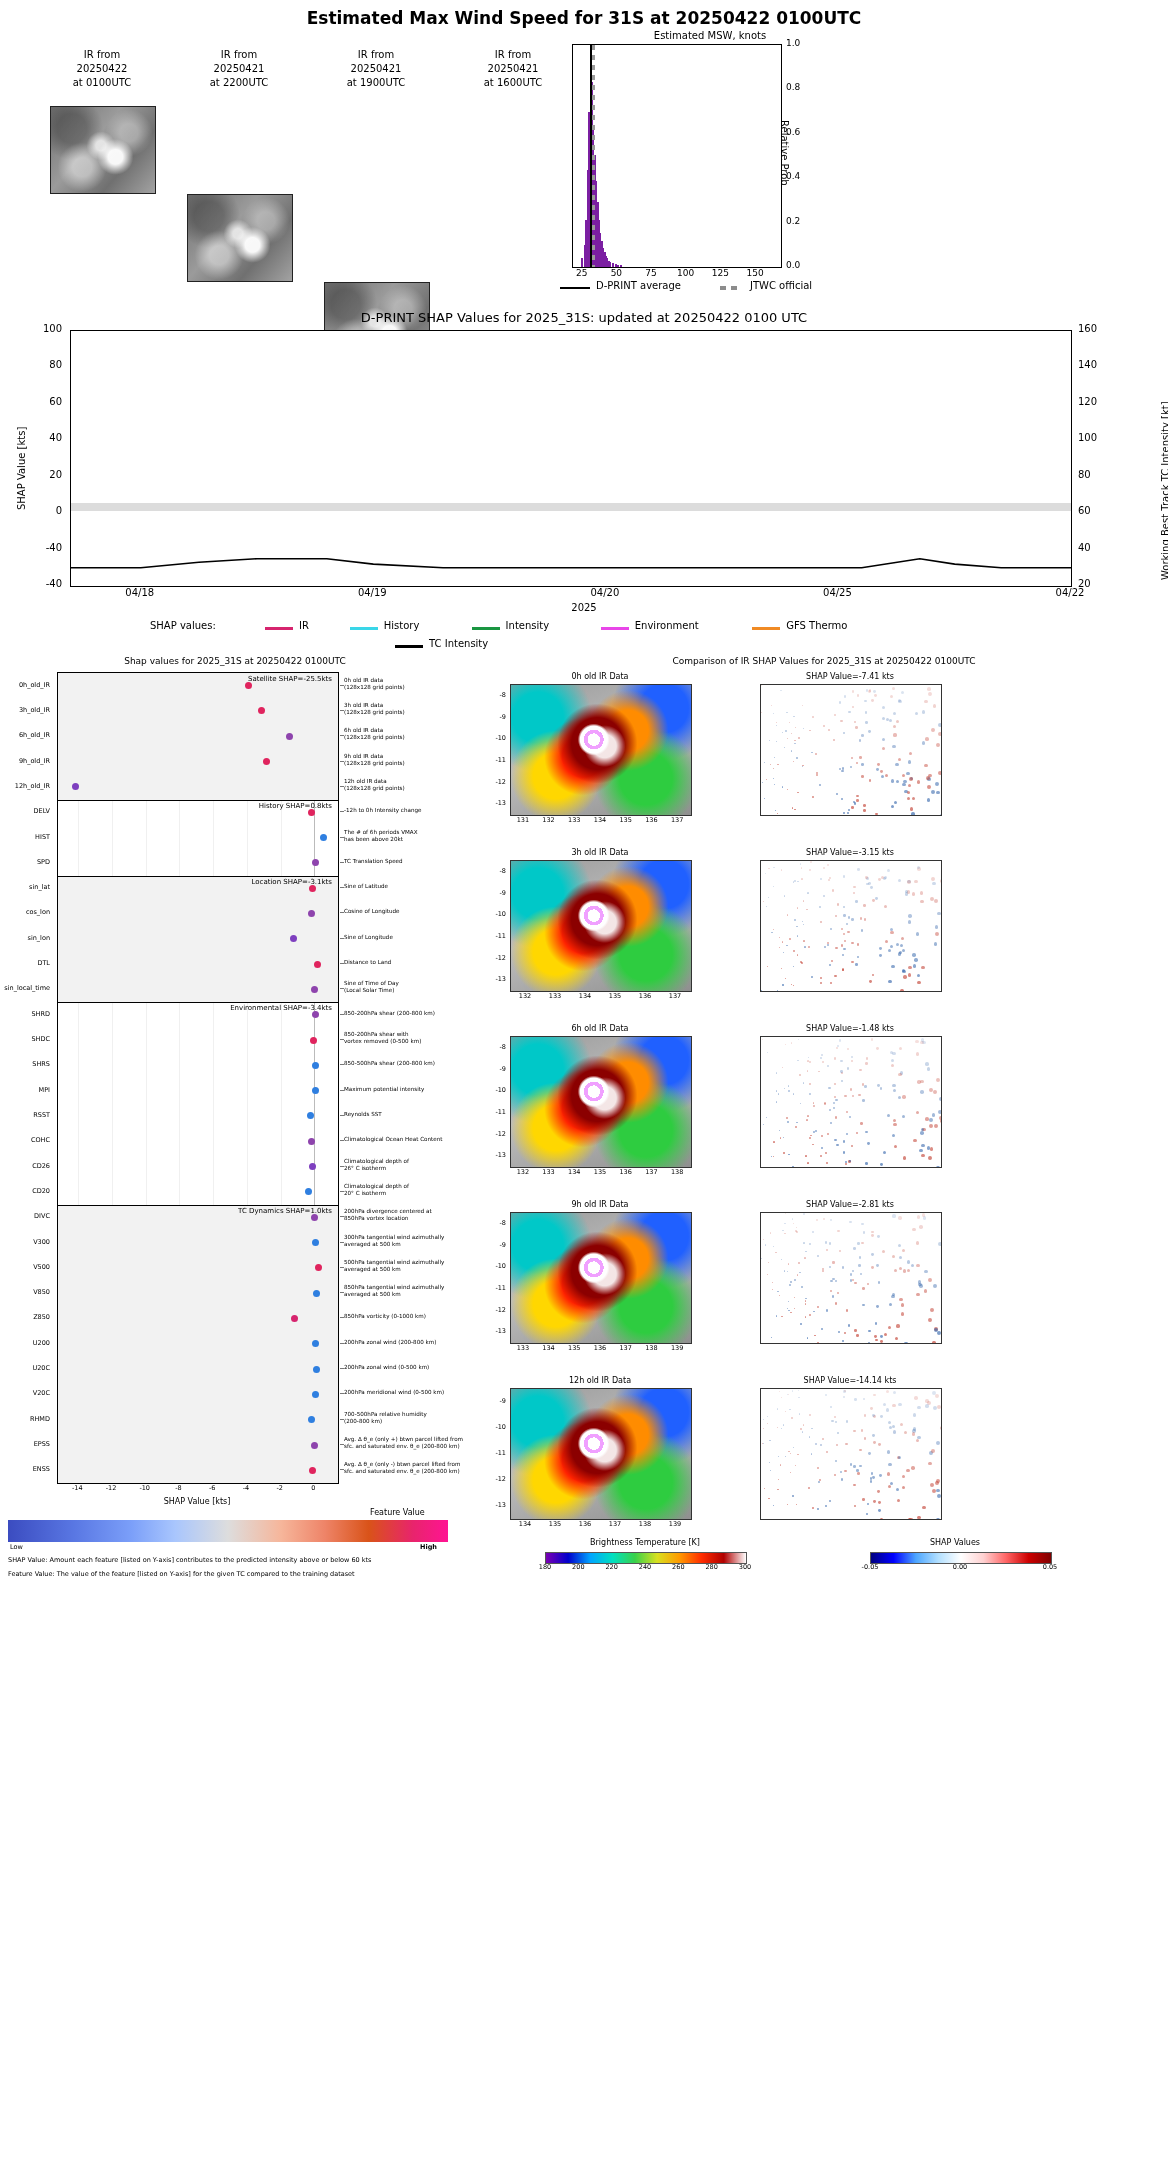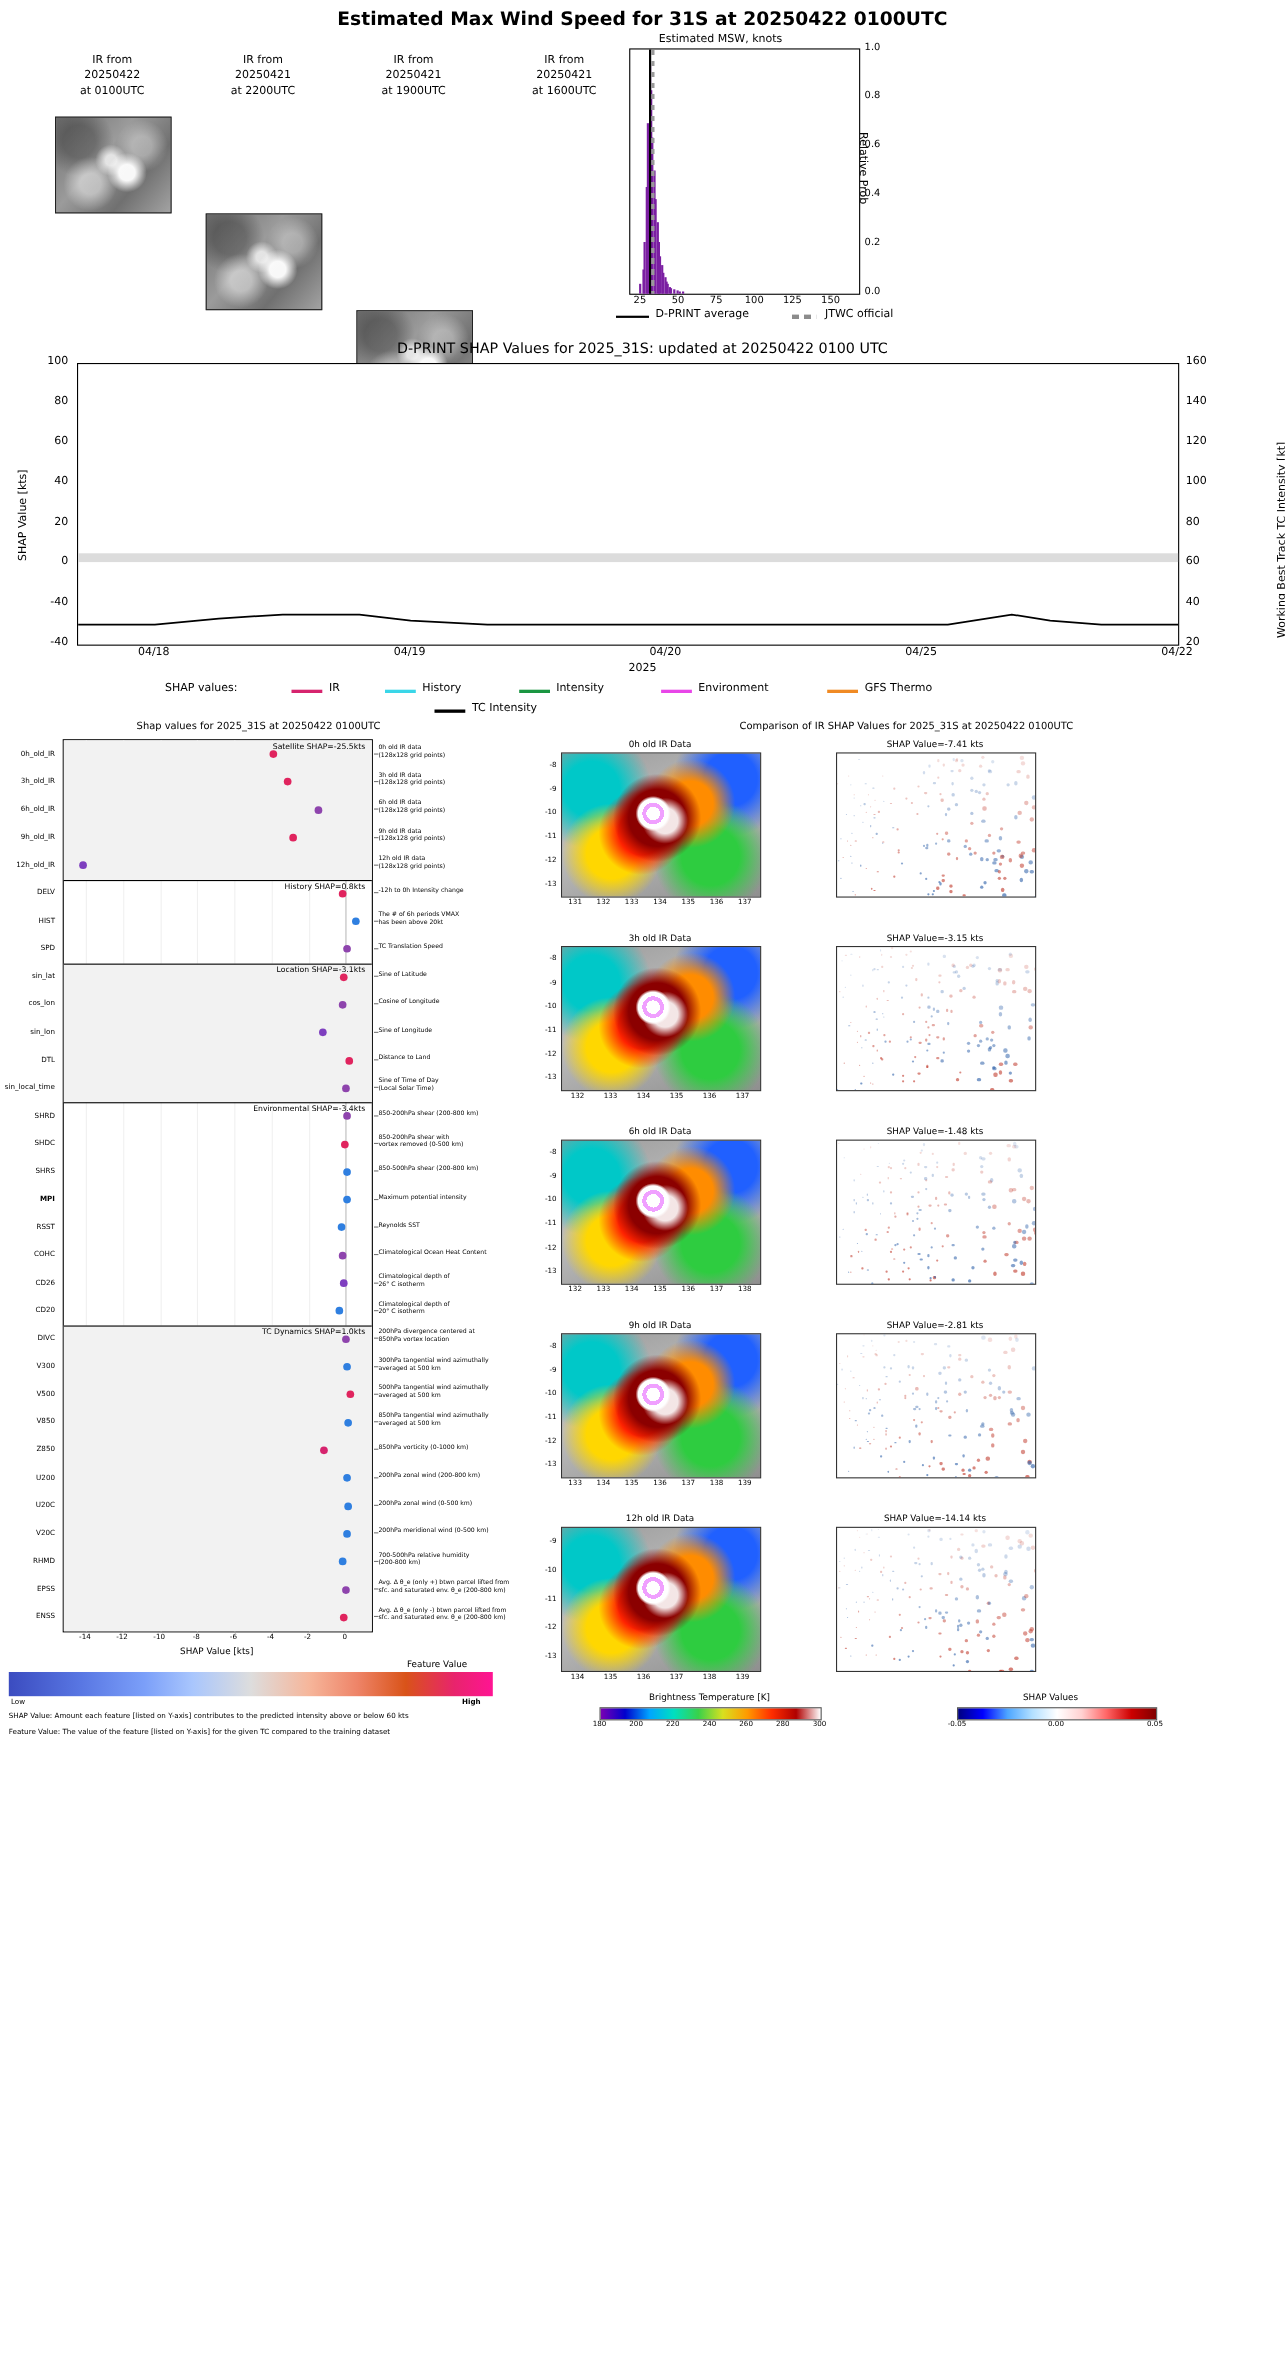--- a/index.html
+++ b/index.html
@@ -75,21 +75,21 @@
     <div class="abs ctr sm" style="left: 538px; top: 0px; width: 124px; line-height: 14px;">
       <div>IR from</div>
                    <div>20250421</div>
                    <div>at 1300UTC</div>
     </div>
     <div class="abs irbox" style="left: 548px; top: 58px; width: 104px; height: 86px;">
       <div class="irtex"></div>
     </div>
   </div>
 
-<div class="abs ctr sm" style="left:530px;top:30px;width:250px;">Estimated MSW, knots</div>
+<div class="abs ctr sm" style="left:585px;top:30px;width:250px;">Estimated MSW, knots</div>
 <div class="abs panel" style="left:572px;top:44px;width:208px;height:222px;">
   <div id="histbars" style="position:absolute;inset:0;">
       <div class="abs" style="left: 8.32px; bottom: 0px; width: 2px; height: 8.6136px; background: rgb(123, 31, 162);"></div>
       <div class="abs" style="left: 11.0933px; bottom: 0px; width: 2px; height: 21.534px; background: rgb(123, 31, 162);"></div>
       <div class="abs" style="left: 12.48px; bottom: 0px; width: 2px; height: 47.3748px; background: rgb(123, 31, 162);"></div>
       <div class="abs" style="left: 13.8667px; bottom: 0px; width: 2px; height: 96.903px; background: rgb(123, 31, 162);"></div>
       <div class="abs" style="left: 15.2533px; bottom: 0px; width: 2px; height: 155.045px; background: rgb(123, 31, 162);"></div>
       <div class="abs" style="left: 16.64px; bottom: 0px; width: 2px; height: 208.88px; background: rgb(123, 31, 162);"></div>
       <div class="abs" style="left: 18.0267px; bottom: 0px; width: 2px; height: 185.192px; background: rgb(123, 31, 162);"></div>
       <div class="abs" style="left: 19.4133px; bottom: 0px; width: 2px; height: 142.124px; background: rgb(123, 31, 162);"></div>
@@ -260,21 +260,21 @@
     <div class="abs xxs" style="right: 6px; top: 160.531px; text-align: right; white-space: nowrap; font-size: 6.5px;">HIST</div>
     <div class="abs xxs" style="right: 6px; top: 185.844px; text-align: right; white-space: nowrap; font-size: 6.5px;">SPD</div>
     <div class="abs xxs" style="right: 6px; top: 211.156px; text-align: right; white-space: nowrap; font-size: 6.5px;">sin_lat</div>
     <div class="abs xxs" style="right: 6px; top: 236.469px; text-align: right; white-space: nowrap; font-size: 6.5px;">cos_lon</div>
     <div class="abs xxs" style="right: 6px; top: 261.781px; text-align: right; white-space: nowrap; font-size: 6.5px;">sin_lon</div>
     <div class="abs xxs" style="right: 6px; top: 287.094px; text-align: right; white-space: nowrap; font-size: 6.5px;">DTL</div>
     <div class="abs xxs" style="right: 6px; top: 312.406px; text-align: right; white-space: nowrap; font-size: 6.5px;">sin_local_time</div>
     <div class="abs xxs" style="right: 6px; top: 337.719px; text-align: right; white-space: nowrap; font-size: 6.5px;">SHRD</div>
     <div class="abs xxs" style="right: 6px; top: 363.031px; text-align: right; white-space: nowrap; font-size: 6.5px;">SHDC</div>
     <div class="abs xxs" style="right: 6px; top: 388.344px; text-align: right; white-space: nowrap; font-size: 6.5px;">SHRS</div>
-    <div class="abs xxs" style="right: 6px; top: 413.656px; text-align: right; white-space: nowrap; font-size: 6.5px; font-weight: bold;">MPI</div>
+    <div class="abs xxs" style="right: 6px; top: 413.656px; text-align: right; white-space: nowrap; font-size: 6.5px;">MPI</div>
     <div class="abs xxs" style="right: 6px; top: 438.969px; text-align: right; white-space: nowrap; font-size: 6.5px;">RSST</div>
     <div class="abs xxs" style="right: 6px; top: 464.281px; text-align: right; white-space: nowrap; font-size: 6.5px;">COHC</div>
     <div class="abs xxs" style="right: 6px; top: 489.594px; text-align: right; white-space: nowrap; font-size: 6.5px;">CD26</div>
     <div class="abs xxs" style="right: 6px; top: 514.906px; text-align: right; white-space: nowrap; font-size: 6.5px;">CD20</div>
     <div class="abs xxs" style="right: 6px; top: 540.219px; text-align: right; white-space: nowrap; font-size: 6.5px;">DIVC</div>
     <div class="abs xxs" style="right: 6px; top: 565.531px; text-align: right; white-space: nowrap; font-size: 6.5px;">V300</div>
     <div class="abs xxs" style="right: 6px; top: 590.844px; text-align: right; white-space: nowrap; font-size: 6.5px;">V500</div>
     <div class="abs xxs" style="right: 6px; top: 616.156px; text-align: right; white-space: nowrap; font-size: 6.5px;">V850</div>
     <div class="abs xxs" style="right: 6px; top: 641.469px; text-align: right; white-space: nowrap; font-size: 6.5px;">Z850</div>
     <div class="abs xxs" style="right: 6px; top: 666.781px; text-align: right; white-space: nowrap; font-size: 6.5px;">U200</div>

